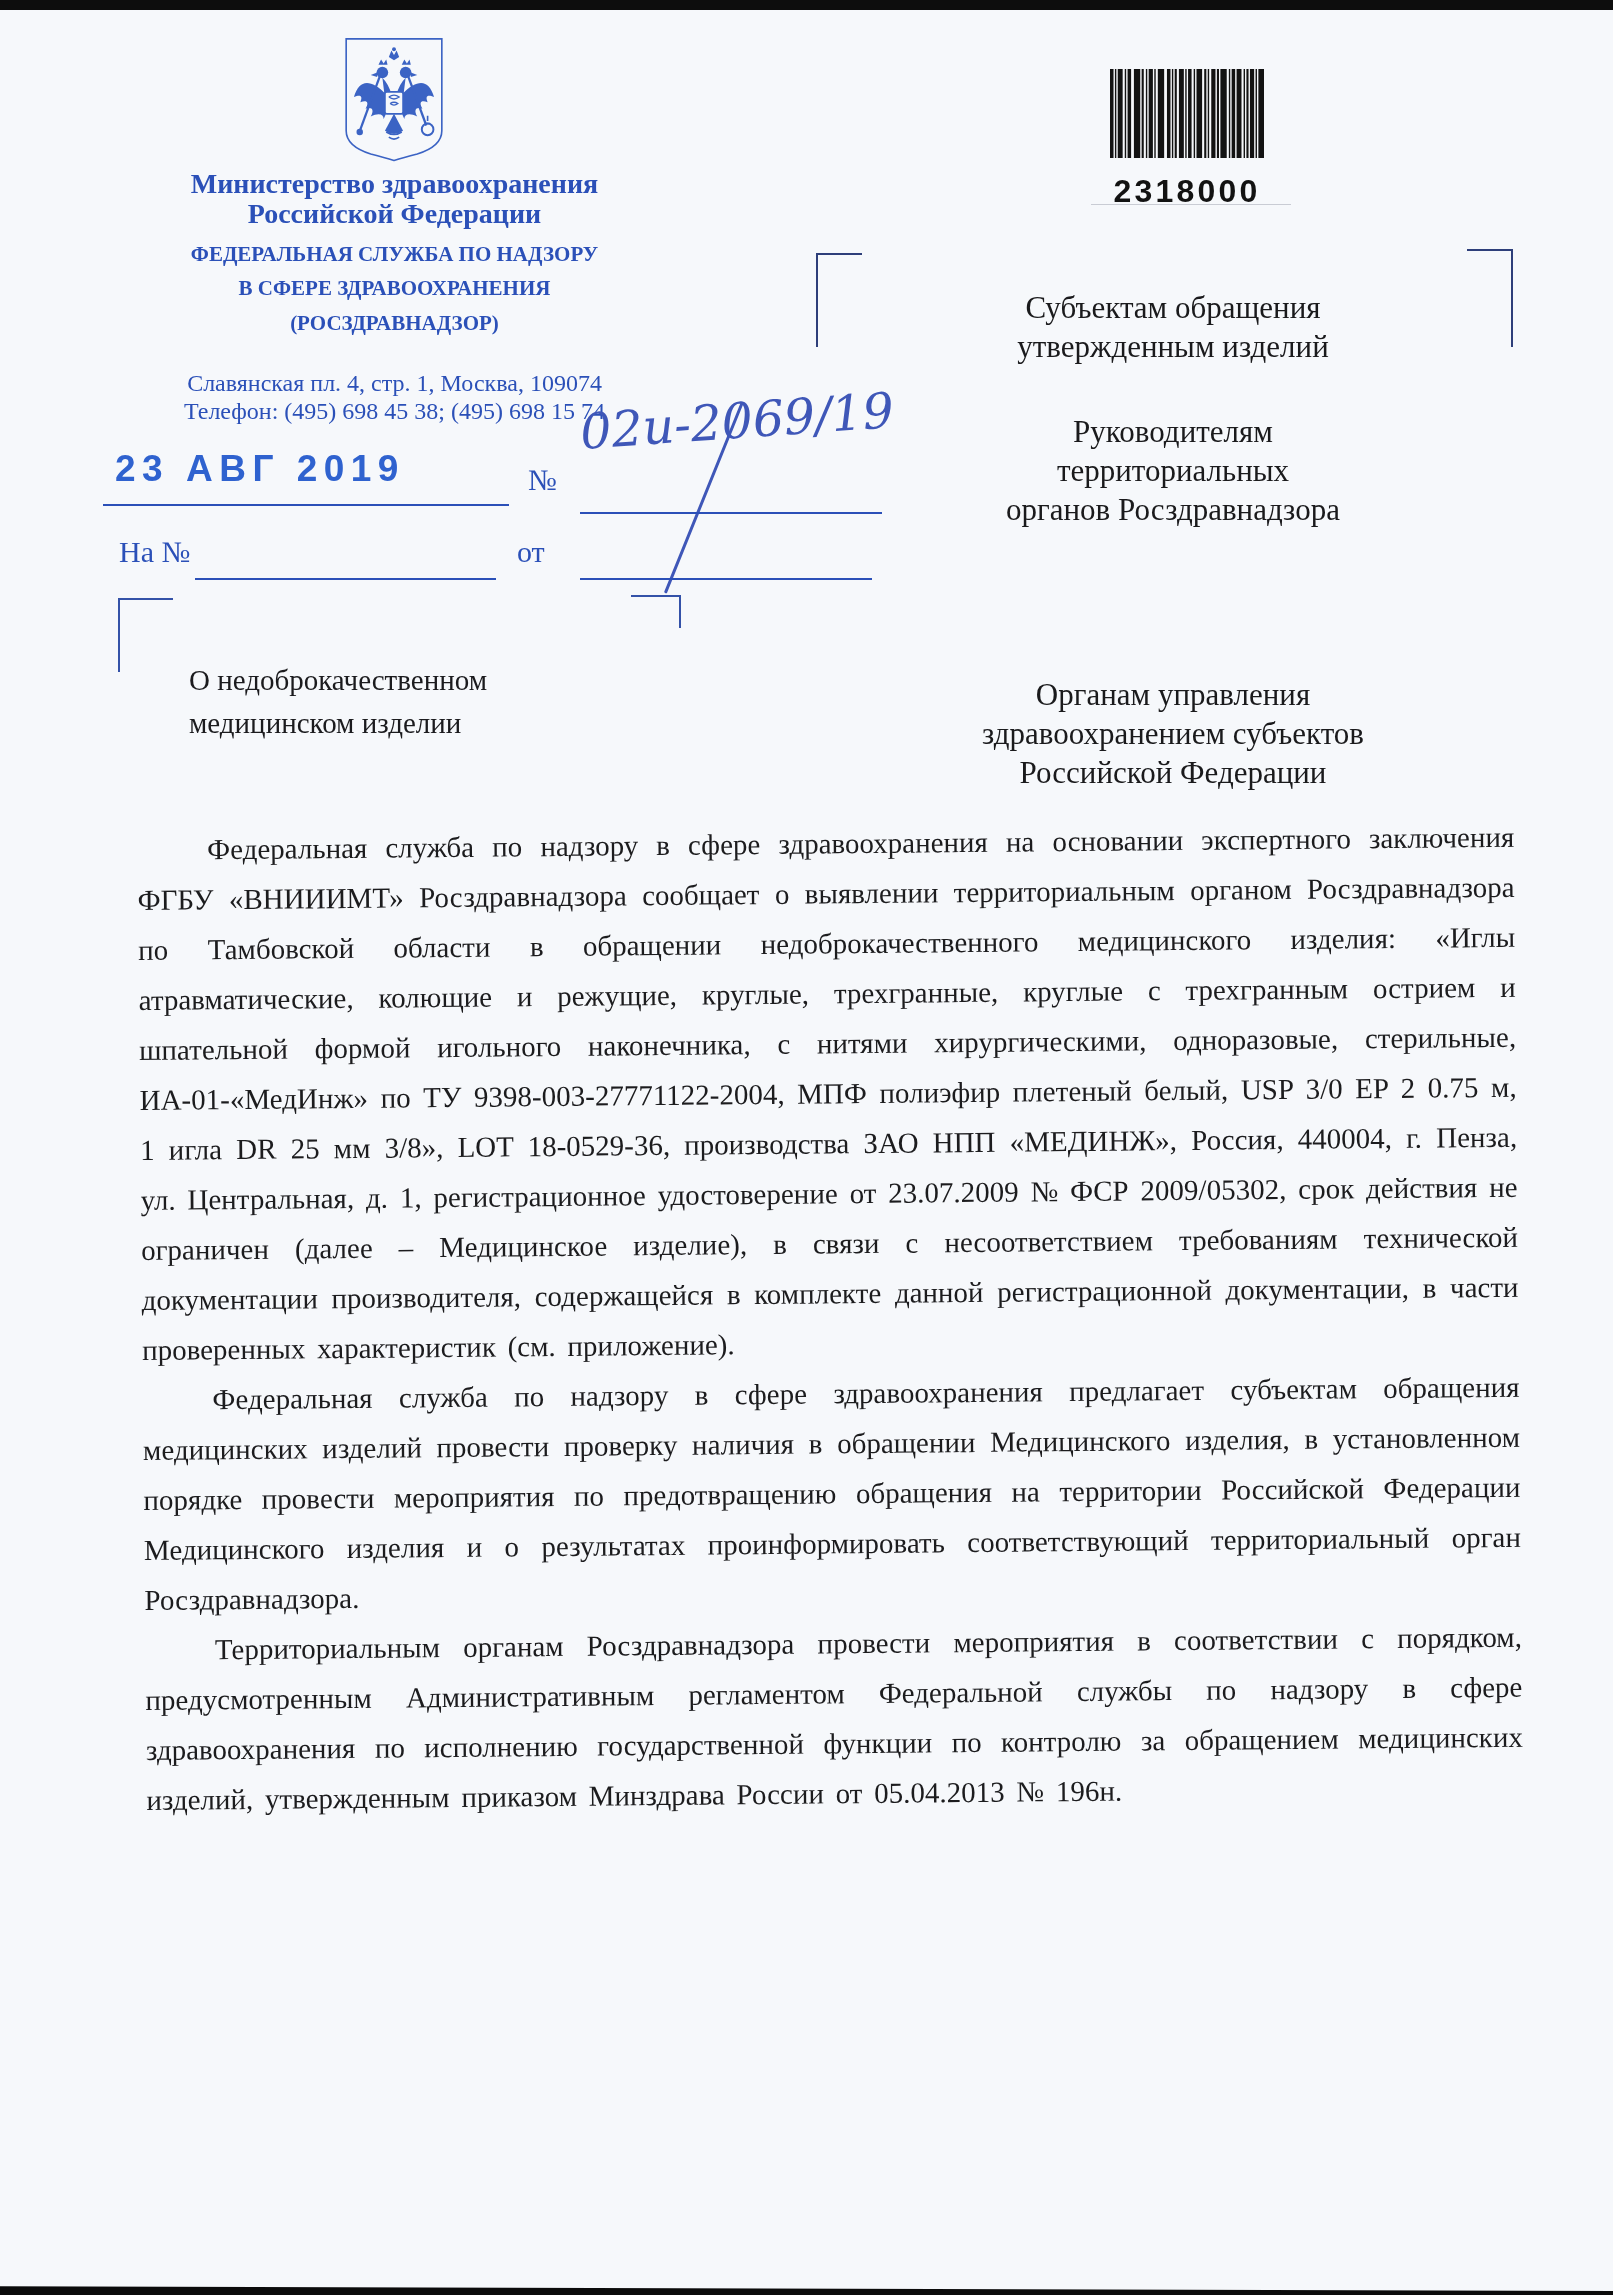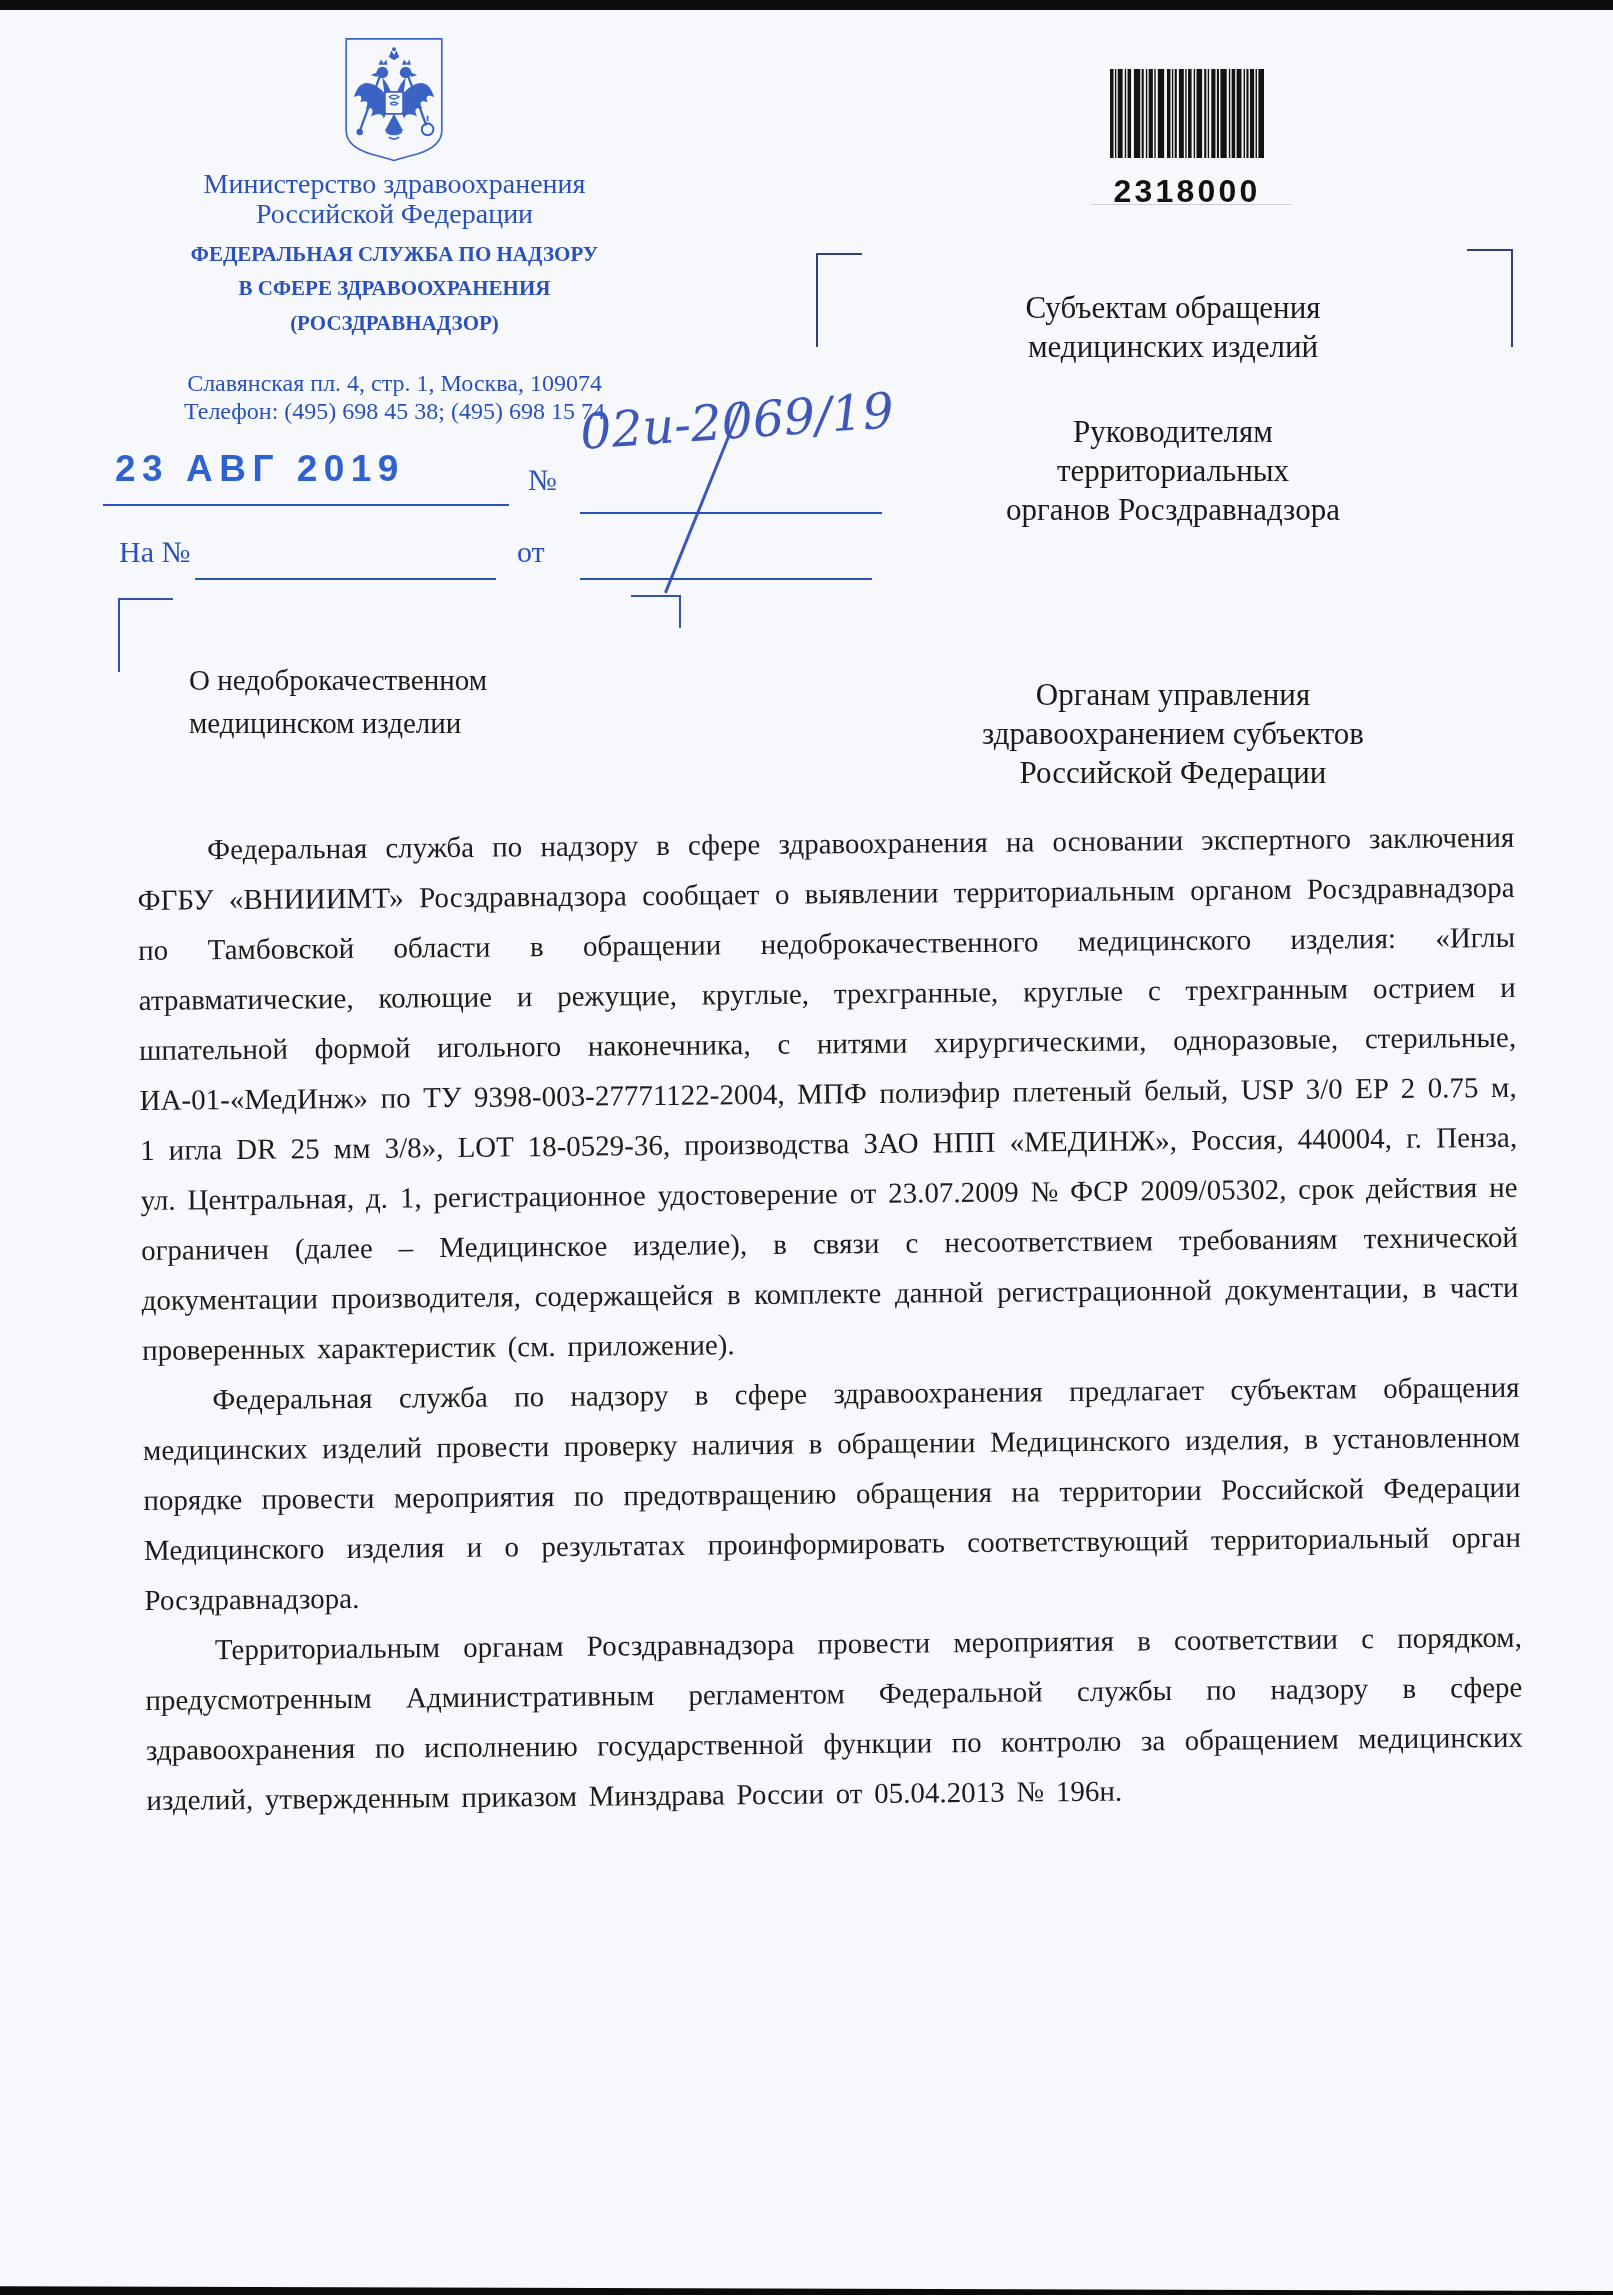--- a/index.html
+++ b/index.html
@@ -2,21 +2,21 @@
 <html style="font-size:10.3px"><head>
 <meta charset="utf-8">
 <style>
   html,body{margin:0;padding:0;background:#e8e8e8;}
   .page{position:relative;width:1613px;height:2295px;background:#f6f8fb;overflow:hidden;
         font-family:"Liberation Serif", serif;}
   .scan-top{position:absolute;left:0;top:0;width:100%;height:10.3px;background:#0d0d0d;}
   .scan-bottom{position:absolute;left:0;bottom:0;width:100%;height:10.3px;background:#0b0b0b;
         clip-path:polygon(0 15%,100% 60%,100% 100%,0 100%);}
   .hdr-col{position:absolute;left:97px;top:0;width:595px;text-align:center;}
-  .ministry{position:absolute;width:100%;font-weight:normal;font-size:28px;line-height:30px;color:#2b50b8;}
+  .ministry{position:absolute;width:100%;font-weight:bold;font-size:28px;line-height:30px;color:#2b50b8;}
   .service{position:absolute;width:100%;font-weight:bold;font-size:21px;line-height:34px;color:#2b50b8;}
   .addr{position:absolute;width:100%;font-size:24px;color:#2b50b8;}
   
   .stamp{position:absolute;left:115px;top:448px;font-family:"Liberation Sans",sans-serif;
          font-weight:bold;font-size:37px;color:#2f62cf;letter-spacing:6.5px;}
   .refline{position:absolute;height:1.9px;background:#2b50b8;}
   .ref-label{position:absolute;font-size:30px;color:#2b50b8;}
   .handwritten{position:absolute;left:580px;top:393px;font-size:49px;font-style:italic;
          color:#3f57b8;transform:rotate(-4deg);font-family:"DejaVu Serif",serif;white-space:nowrap;}
   .big-slash{position:absolute;left:741px;top:402px;width:2.6px;height:206px;background:#3f57b8;
@@ -147,21 +147,21 @@
   <div class="subject">
     <div>О недоброкачественном</div>
     <div>медицинском изделии</div>
   </div>
 
   <div class="crn dark-tl" style="left:816px;top:253px;width:44px;height:92px"></div>
   <div class="crn dark-tr" style="left:1467px;top:249px;width:44px;height:96px"></div>
 
   <div class="recip" style="top:288px">
     <div>Субъектам обращения</div>
-    <div>медицинских изделий</div>
+    <div>утвержденным изделий</div>
   </div>
   <div class="recip" style="top:412px">
     <div>Руководителям</div>
     <div>территориальных</div>
     <div>органов Росздравнадзора</div>
   </div>
   <div class="recip" style="top:675px">
     <div>Органам управления</div>
     <div>здравоохранением субъектов</div>
     <div>Российской Федерации</div>

